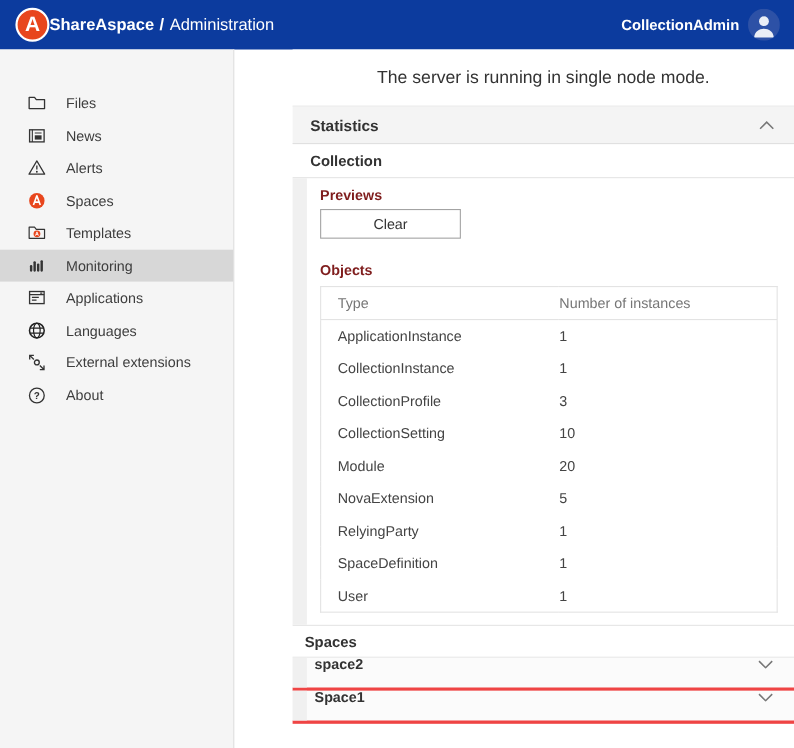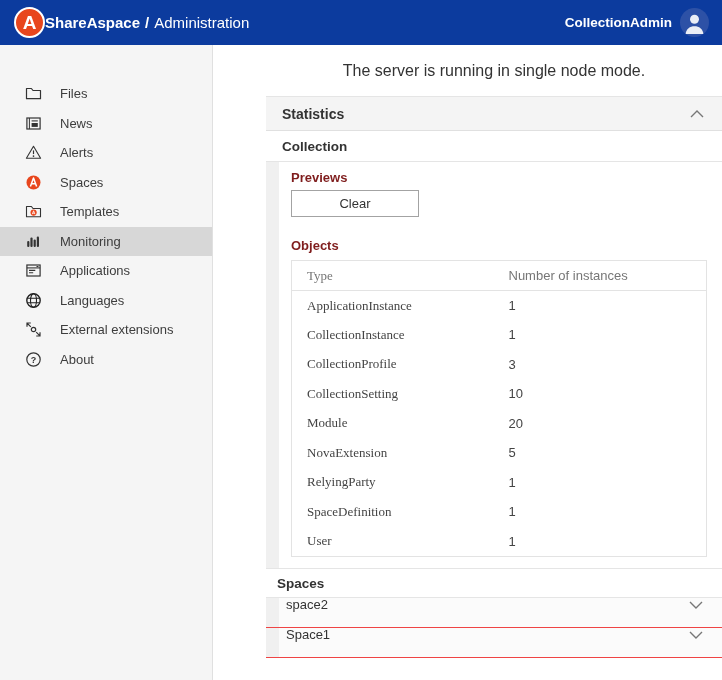--- a/index.html
+++ b/index.html
@@ -73,32 +73,32 @@
   }
   .objects-label { margin-top:21px; }
   table.objects {
     margin-top:6px; width:100%; border-collapse:collapse;
     font-size:13px; border:1px solid #e3e3e3; table-layout:fixed;
   }
   table.objects th {
     text-align:left; font-weight:normal; color:#767676;
     height:30px; border-bottom:1px solid #e3e3e3;
   }
-  table.objects th:first-child, table.objects td:first-child { width:216px; padding-left:15px;font-family:Liberation Serif, serif; }
+  table.objects th:first-child, table.objects td:first-child { width:216px; padding-left:15px; }
   table.objects td { height:29.5px; color:#444; }
 
   .spaces-header {
     height:30px; border-top:1px solid #e5e5e5; border-bottom:1px solid #e5e5e5;
     display:flex; align-items:center; padding-left:11px;
     font-size:13.5px; font-weight:bold; color:#333;
   }
   .space-row {
-    height:30px; border-bottom:1px solid #ef4444; position:relative;
+    height:30px; border-bottom:3px solid #ef4444; position:relative;
     display:flex; align-items:center; padding:0 19px 16px 20px;
-    font-size:13px; font-weight:normal; color:#333; cursor:pointer;
+    font-size:13px; font-weight:bold; color:#333; cursor:pointer;
     background:#fbfbfb;
   }
   .space-row .strip { position:absolute; left:0; top:0; bottom:0; width:13px; background:#f0f0f0; }
   .space-row .chev { margin-left:auto; display:flex; }
 </style>
 </head>
 <body>
 
 <div class="topbar">
   <div class="logo">

